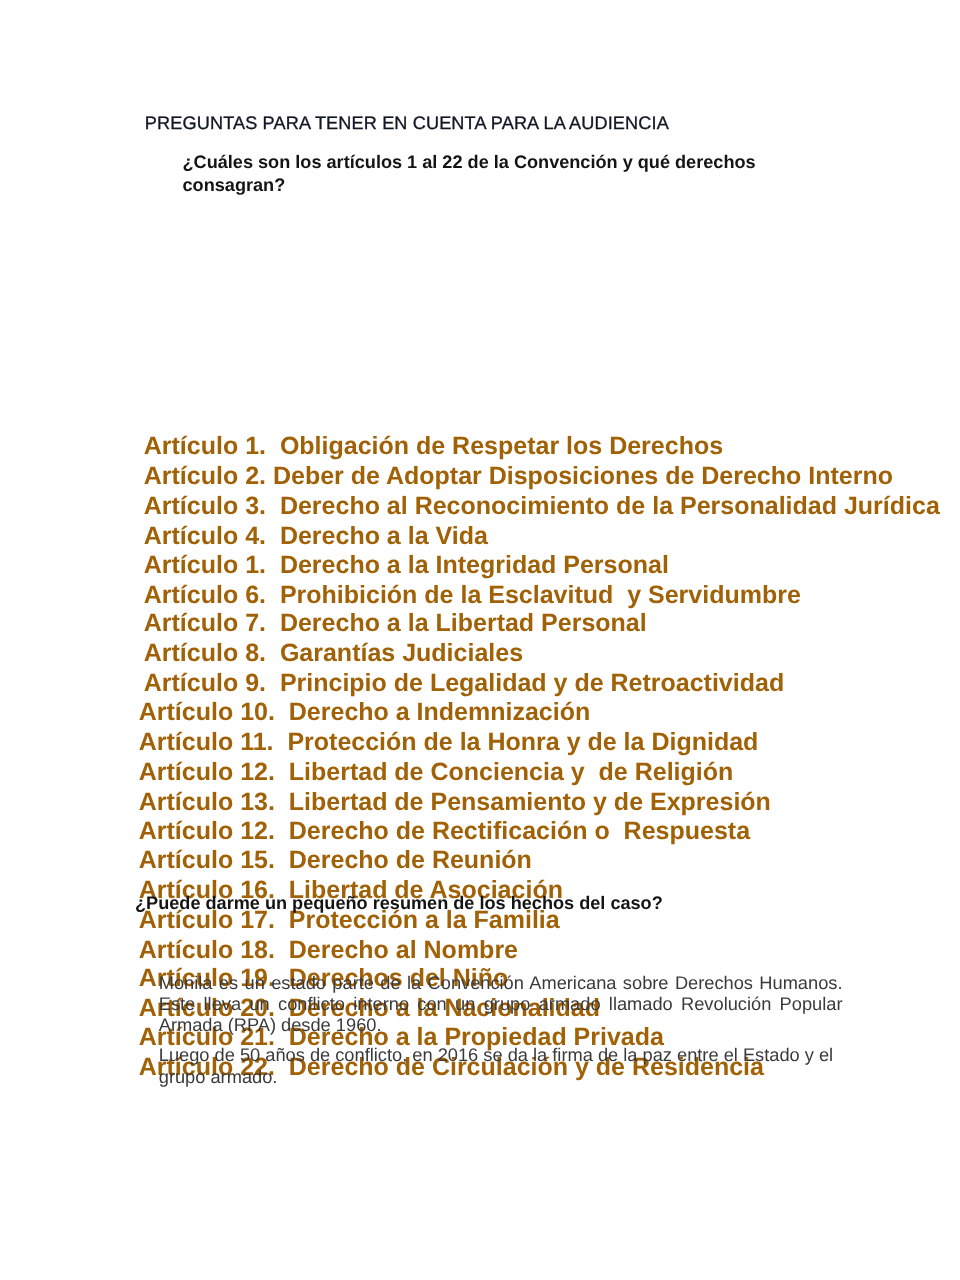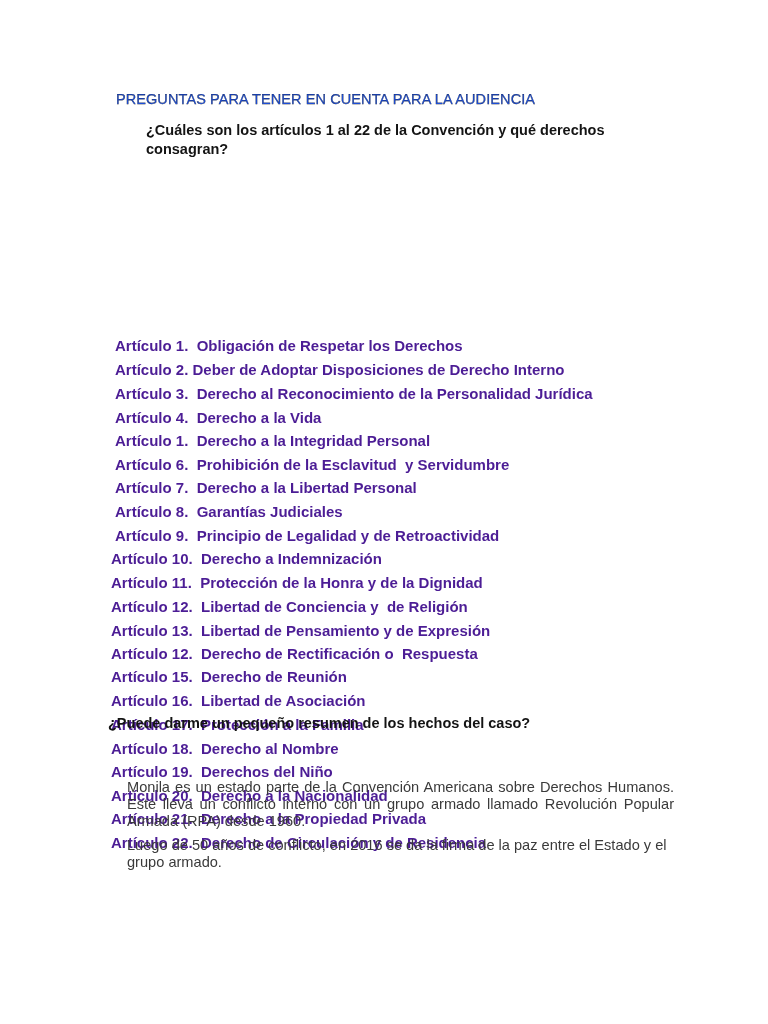--- a/index.html
+++ b/index.html
@@ -24,21 +24,21 @@
       background: #ffffff;
     }
     .doc-title {
       position: absolute;
       left: 0;
       width: 651px;
       top: 91px;
       text-align: center;
       font-size: 14.5px;
       font-weight: normal;
-      color: #1d4ed8;
+      color: #0f172a;
       letter-spacing: 0.1px;
       -webkit-text-stroke: 0.25px #111;
     }
     .question {
       position: absolute;
       left: 108px;
       width: 470px;
       font-size: 14.5px;
       font-weight: bold;
       line-height: 19px;
@@ -50,25 +50,26 @@
       position: absolute;
       left: 0;
       top: 168px;
       margin: 0;
       padding: 0;
       list-style: none;
     }
     .article {
       position: absolute;
       white-space: pre;
-      font-size: 15px;
+      font-size: 20px;
       font-weight: bold;
-      color: #4c1d95;
+      color: #a16207;
       height: 20px;
       line-height: 20px;
+      margin-top: 11px;
     }
     .body-text {
       position: absolute;
       left: 111px;
       width: 547px;
       font-size: 14.6px;
       line-height: 17px;
       color: #3a3a3a;
       text-align: justify;
       margin: 16px;

